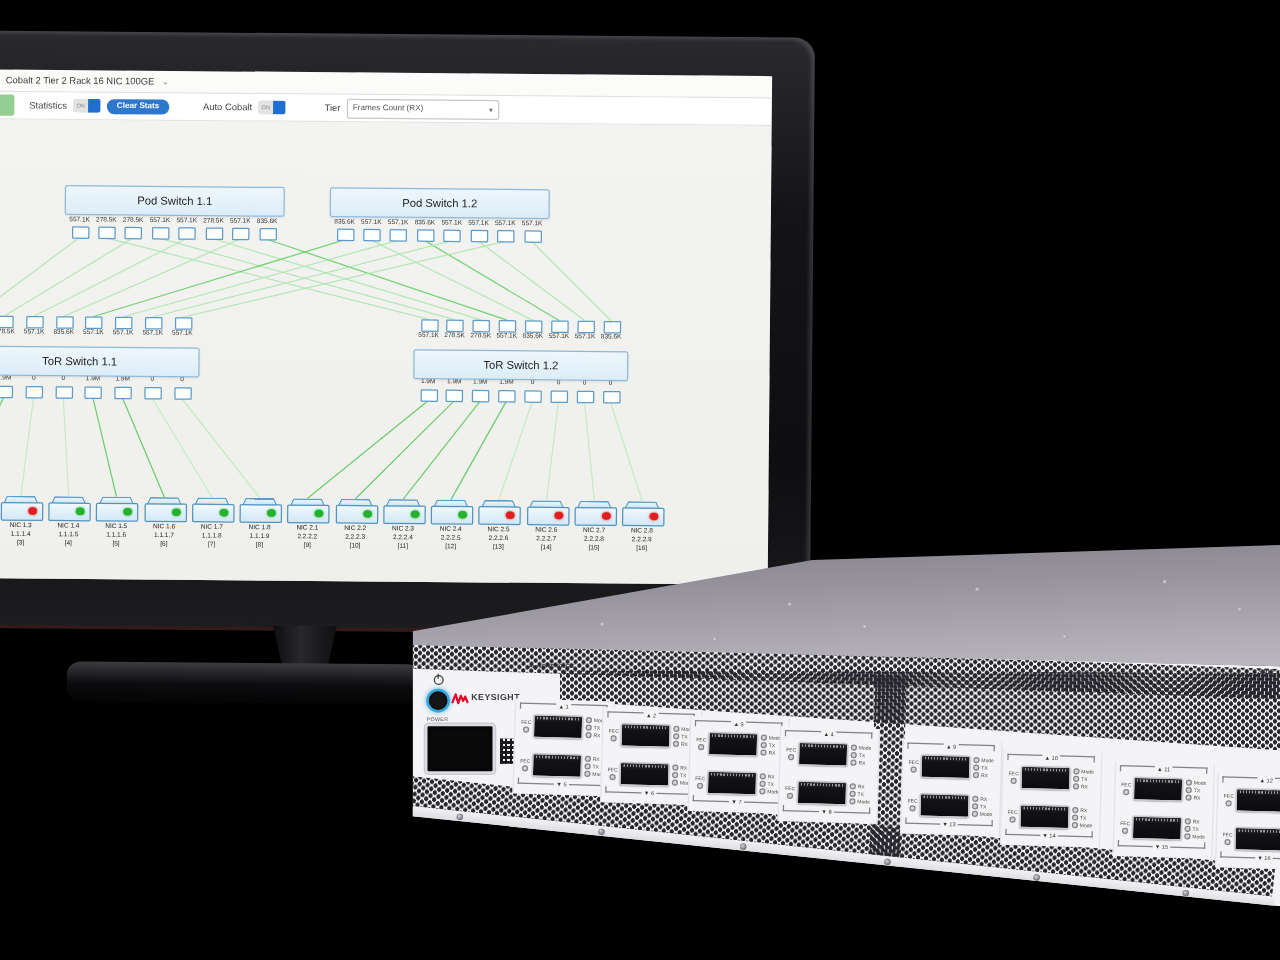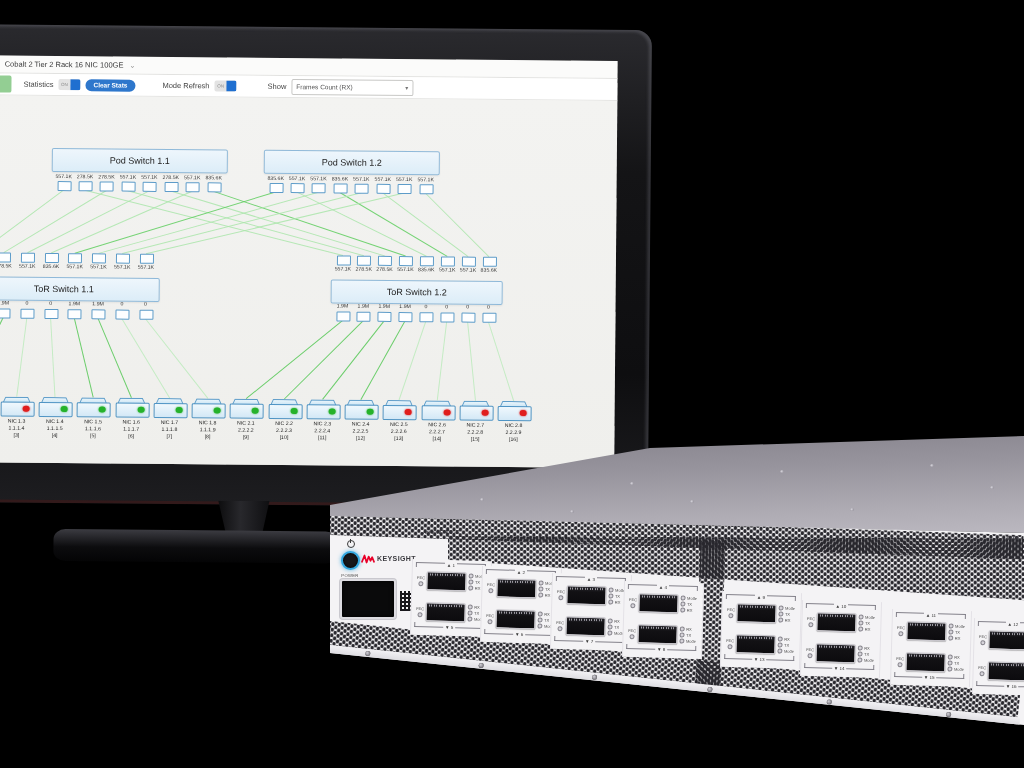--- a/index.html
+++ b/index.html
@@ -121,26 +121,26 @@
         <span class="caret">⌄</span>
       </div>
       <div class="toolbar">
         <div class="tool-sliver"></div>
         <span>Statistics</span>
         <span class="switch">
           <span class="on">ON</span>
           <span class="knob"></span>
         </span>
         <button class="cbtn">Clear Stats</button>
-        <span class="gap">Mode Refresh</span>
+        <span class="gap">Auto Cobalt</span>
         <span class="switch">
           <span class="on">ON</span>
           <span class="knob"></span>
         </span>
-        <span class="gap2">Show</span>
+        <span class="gap2">Tier</span>
         <span class="dd">
           <span>Frames Count (RX)</span>
           <span class="ddc">▾</span>
         </span>
       </div>
       <div class="canvas">
           <svg width="618" height="368" style="position: absolute; left: 0px; top: 0px; z-index: 1;">
             <line x1="65" y1="94" x2="-18" y2="157" stroke="#abe6ab" stroke-width="1" opacity=".85"></line>
             <line x1="86.42857142857143" y1="94" x2="345" y2="157" stroke="#abe6ab" stroke-width="1" opacity=".85"></line>
             <line x1="107.85714285714286" y1="94" x2="5.714285714285715" y2="157" stroke="#abe6ab" stroke-width="1" opacity=".85"></line>

